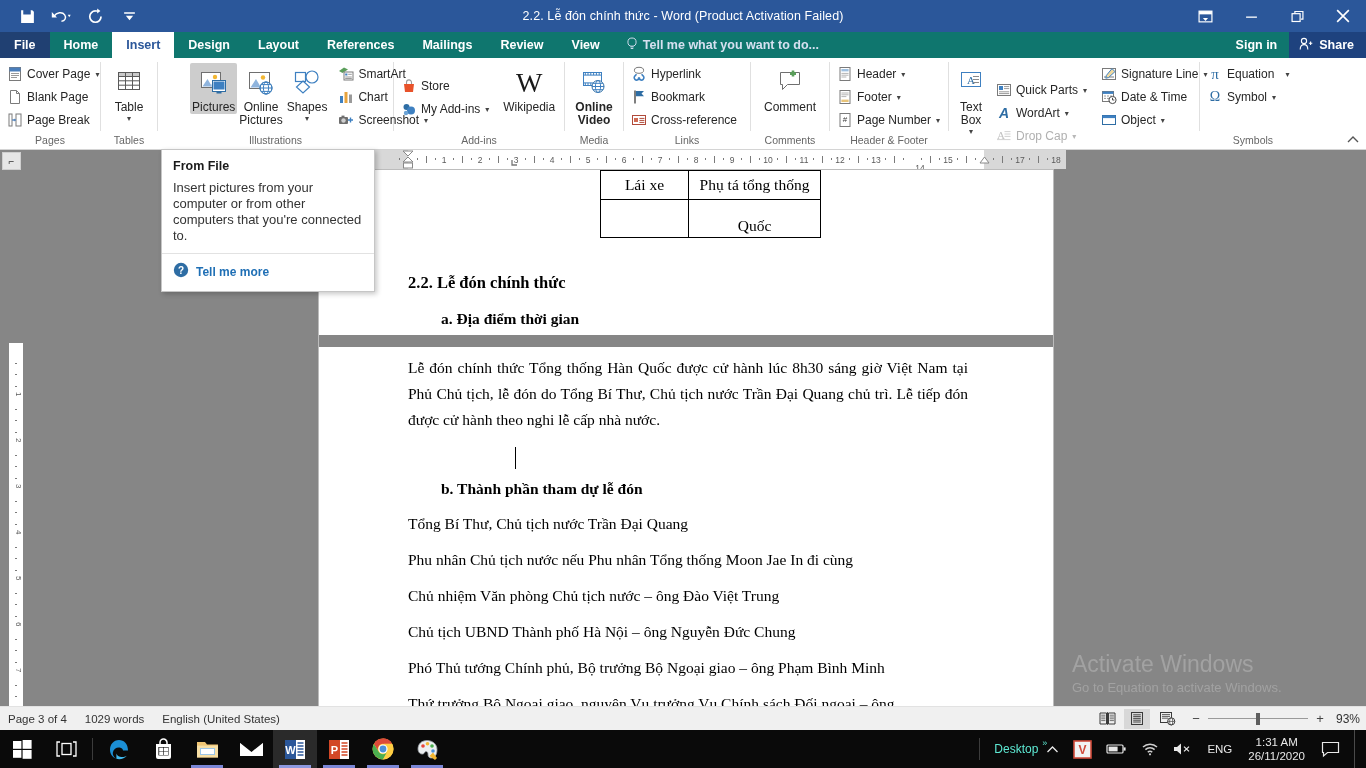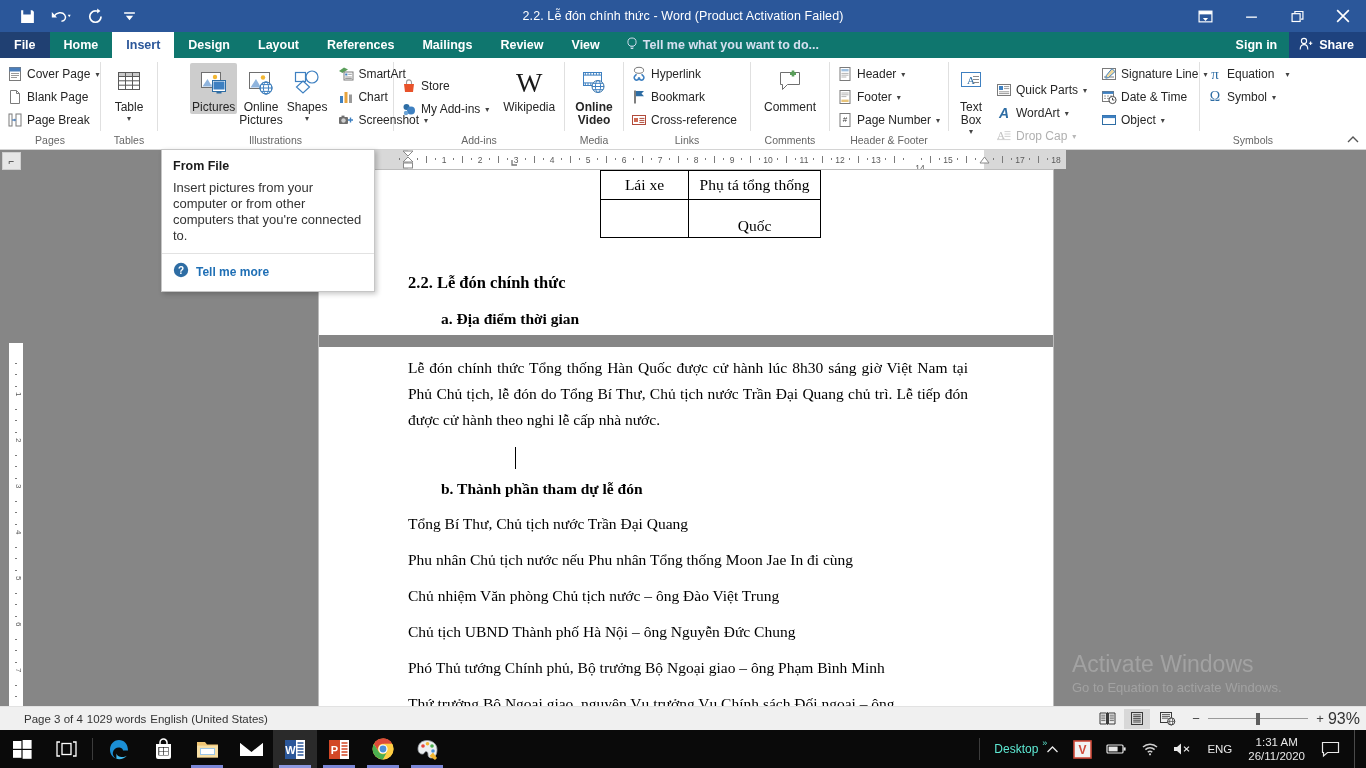--- a/index.html
+++ b/index.html
@@ -193,34 +193,34 @@
   .wm1 { font-size: 23px; color: #a2a2a2; line-height: 28px; }
   .wm2 { font-size: 13px; color: #a2a2a2; line-height: 20px; }
 
   
   .statusbar {
     position: absolute; top: 706px; left: 0; width: 1366px; height: 24px;
     background: #f0f0f0; display: flex; align-items: center;
     font-size: 11.5px; color: #333;
     border-top: 1px solid #e2e2e2;
   }
-  .sb-left { display: flex; align-items: center; gap: 4px; padding-left: 24px; }
+  .sb-left { display: flex; align-items: center; gap: 18px; padding-left: 8px; }
   .sb-right { position: absolute; right: 6px; display: flex; align-items: center; gap: 0px; }
   .sb-viewbtn {
     width: 26px; height: 20px; display: flex; align-items: center; justify-content: center;
     margin: 0 2px;
   }
   .sb-viewbtn.active { background: #d8d8d8; }
   .zoom-slider { display: flex; align-items: center; gap: 6px; margin-left: 8px; }
   .zs-track { position: relative; width: 100px; height: 12px; }
   .zs-line { position: absolute; top: 5px; left: 0; width: 100px; height: 1px; background: #9a9a9a; }
   .zs-mid { position: absolute; top: 2px; left: 50px; width: 1px; height: 7px; background: #9a9a9a; }
   .zs-thumb { position: absolute; top: 0px; left: 48px; width: 4px; height: 12px; background: #5e5e5e; }
   .zs-btn { font-size: 13px; color: #444; width: 12px; text-align: center; }
-  .zoom-pct { width: 34px; text-align: right; font-size: 16px; }
+  .zoom-pct { width: 34px; text-align: right; font-size: 12px; }
 
   
   .taskbar {
     position: absolute; top: 730px; left: 0; width: 1366px; height: 38px;
     background: #0a0a0a; display: flex; align-items: center;
   }
   .tb-item {
     width: 44px; height: 38px; display: flex; align-items: center; justify-content: center;
     position: relative;
   }

